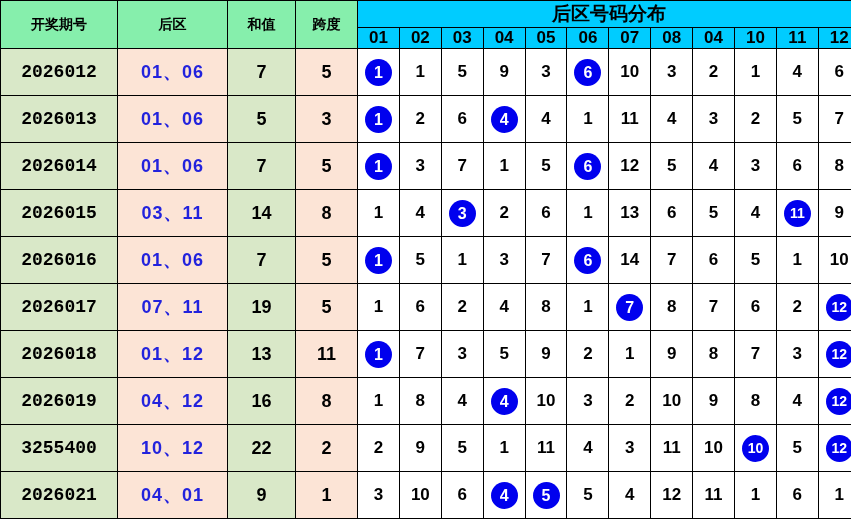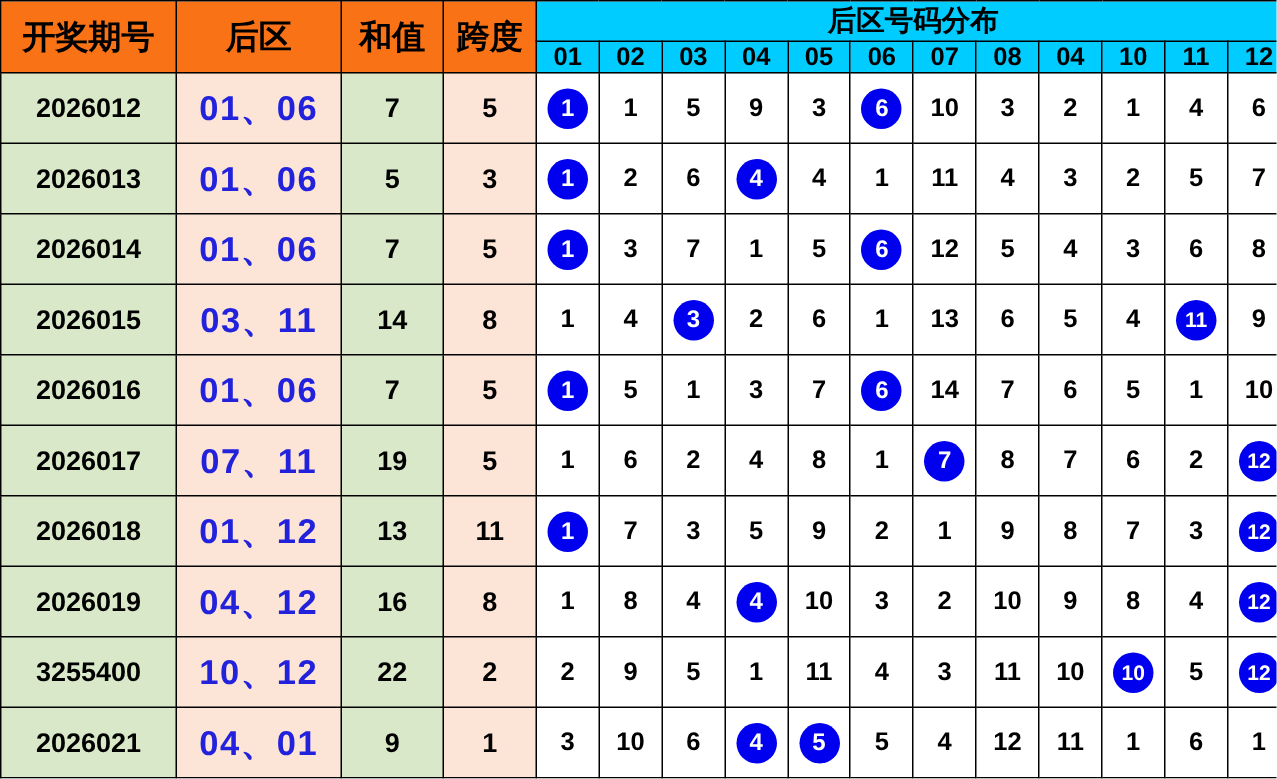--- a/index.html
+++ b/index.html
@@ -18,48 +18,49 @@
   }
   #lottery-table td, #lottery-table th {
     border: 1px solid #000000;
     text-align: center;
     vertical-align: middle;
     padding: 0;
     font-weight: bold;
   }
   
   .hdr {
-    background: #f97316;
-    color: #000000;
-    font-size: 22px;
+    background: #86efac;
+    color: #000000;
+    font-size: 14px;
     font-weight: bold;
   }
   .hdr-span {
     background: #00ccff;
     color: #000000;
     font-size: 19px;
     font-weight: bold;
   }
   .hdr-num {
     background: #00ccff;
     color: #000000;
     font-size: 17px;
     font-weight: bold;
   }
   
   .c-issue {
     background: #d9e8c8;
     color: #000000;
     font-size: 18px;
     font-weight: bold;
+    font-family: Liberation Mono, monospace;
   }
   .c-back {
     background: #fce4d6;
     color: #2222dd;
-    font-size: 23px;
+    font-size: 18px;
     font-weight: bold;
     letter-spacing: 1px;
   }
   .c-sum {
     background: #d9e8c8;
     color: #000000;
     font-size: 18px;
     font-weight: bold;
   }
   .c-span {

